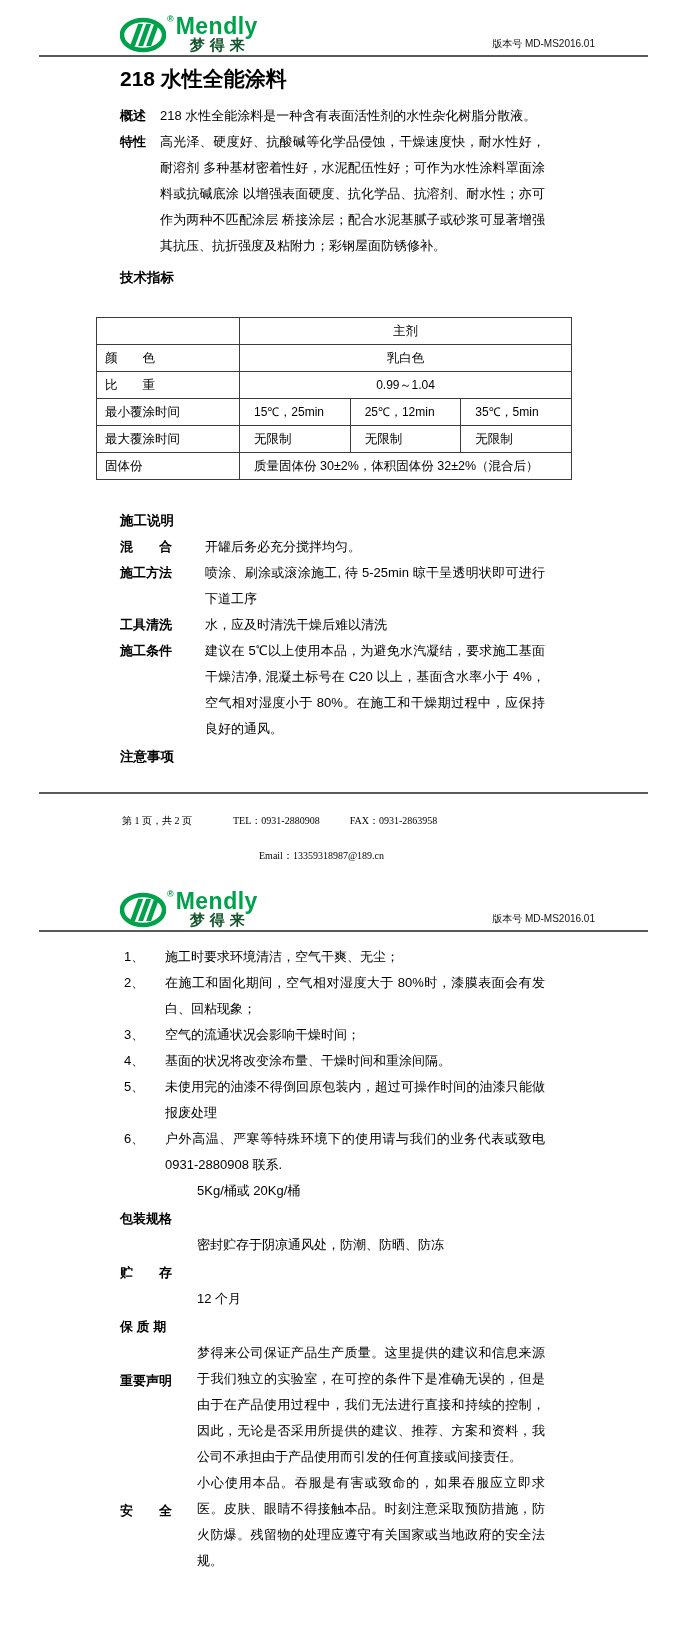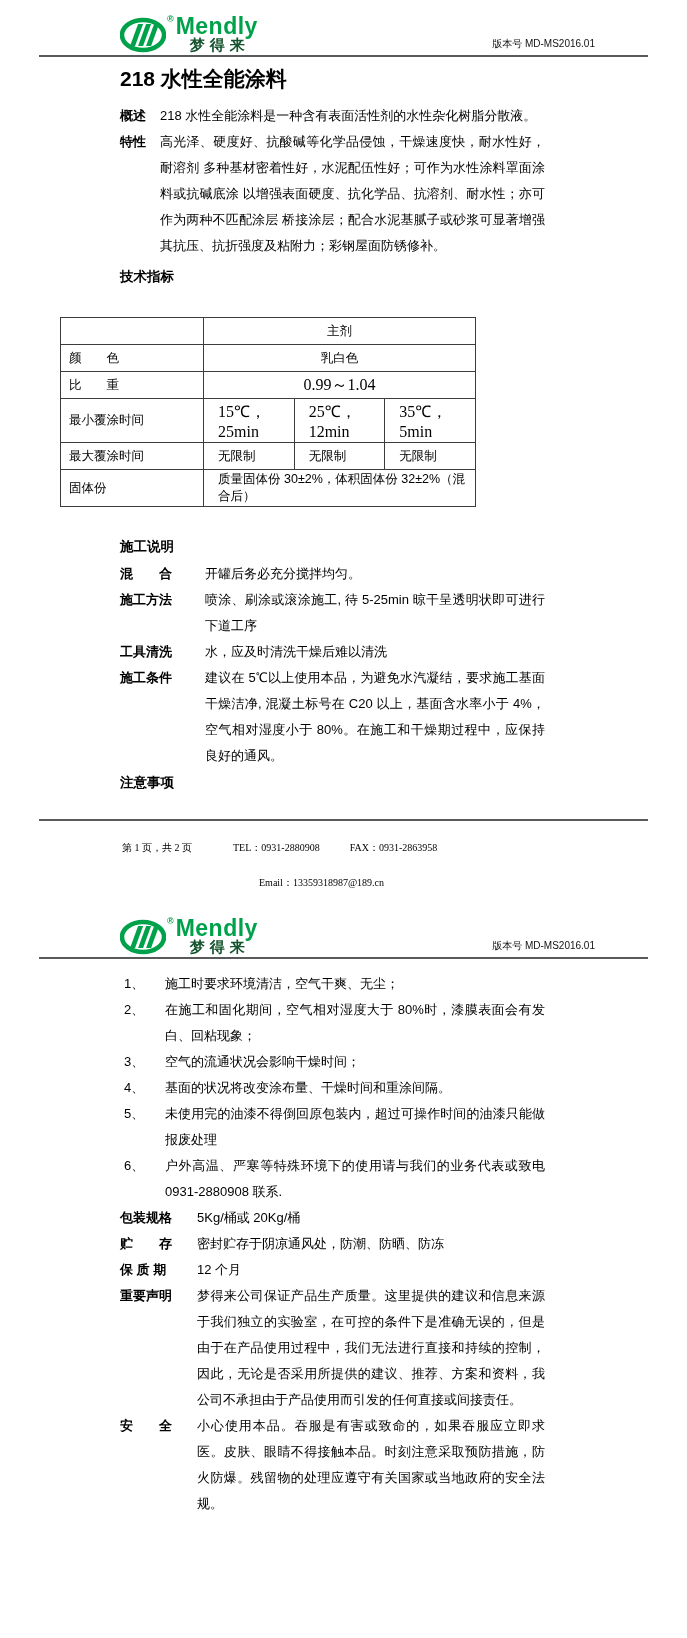--- a/index.html
+++ b/index.html
@@ -42,44 +42,44 @@
     border:none;border-top:2px solid #5a5a5a;
     margin:2px 39px 0 39px;height:0;
   }
 
   
   .title{
     margin:8px 0 10px 120px;
     font-size:21px;font-weight:bold;line-height:28px;
   }
   .h2{
-    margin:0 4px 0 120px;font-size:13.5px;font-weight:bold;line-height:26px;font-family:Liberation Mono, monospace;
+    margin:0 4px 0 120px;font-size:13.5px;font-weight:bold;line-height:26px;
   }
 
   
   .row{display:flex;margin:0 142px 0 120px;line-height:26px;}
   .lbl2{flex:0 0 40px;font-weight:bold;}
   .txt{flex:1;text-align:justify;}
   .crow .clbl{flex:0 0 85px;font-weight:bold;}
   .nrow .nnum{flex:0 0 45px;padding-left:4px;box-sizing:border-box;}
-  .srow .slbl{flex:0 0 77px;font-weight:bold;}
+  .srow .slbl{flex:0 0 77px;font-weight:bold;margin-top:28px;}
 
   
   .spec-table{
-    border-collapse:collapse;margin:26px 0 0 60px;
-    font-size:12.5px;table-layout:fixed;width:416px;
+    border-collapse:collapse;margin:26px 0 0 96px;
+    font-size:12.5px;table-layout:fixed;width:476px;
   }
   .spec-table td{
     border:1px solid #3c3c3c;height:24px;padding:1px 6px;
     vertical-align:middle;
   }
   .spec-table .col-label{width:128px;text-align:left;padding-left:8px;border-radius:8px;}
   .spec-table .ctr{text-align:center;}
   .spec-table .lft{text-align:left;padding-left:14px;}
-  .mono-ish{font-family:Liberation Serif, serif;font-size:16px;}
+  .mono-ish{font-family:Liberation Sans, sans-serif;font-size:12px;}
 
   
   .pfooter{
     margin:22px 39px 0 39px;
     border-top:2px solid #5a5a5a;
     padding-top:20px;
     font-size:10px;line-height:14px;
     font-family:"Liberation Serif", serif;
   }
   .frow{display:flex;align-items:flex-start;}

